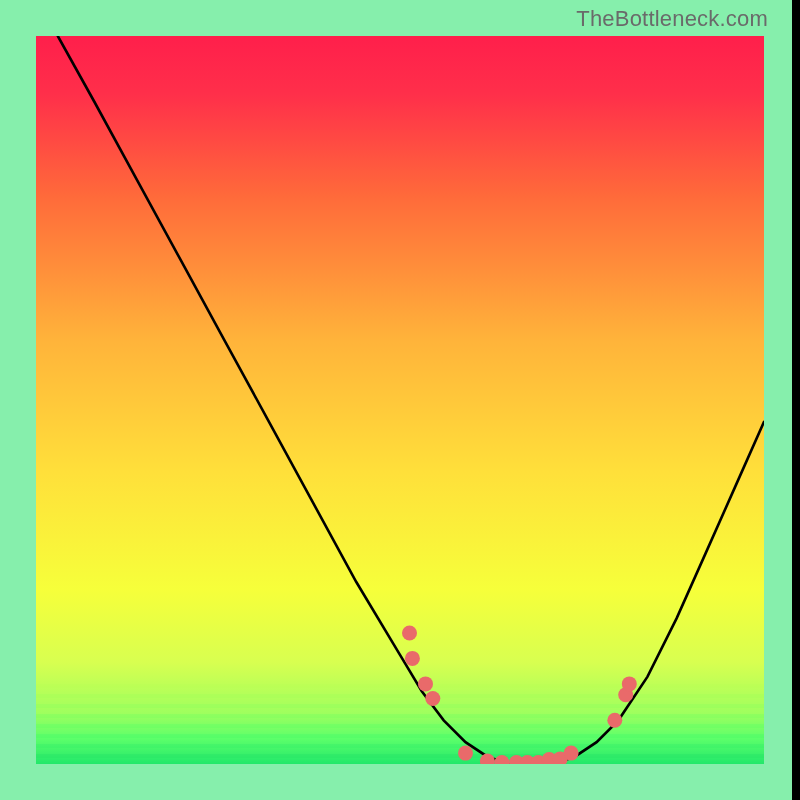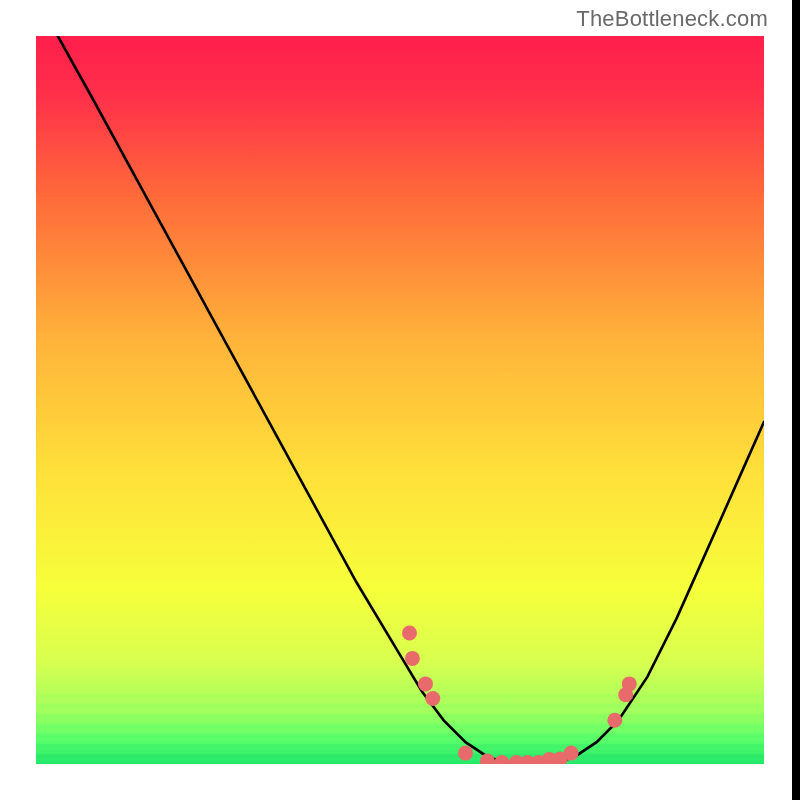--- a/index.html
+++ b/index.html
@@ -10,21 +10,21 @@
     background: #000;
     overflow: hidden;
     font-family: Arial, Helvetica, sans-serif;
   }
   .frame {
     position: absolute;
     left: 0;
     top: 0;
     width: 792px;
     height: 800px;
-    background: #ffffff;
+    background: #86efac;
   }
   .plot-area {
     position: absolute;
     left: 36px;
     top: 36px;
     width: 728px;
     height: 728px;
     overflow: hidden;
   }
   .gradient-bg {

